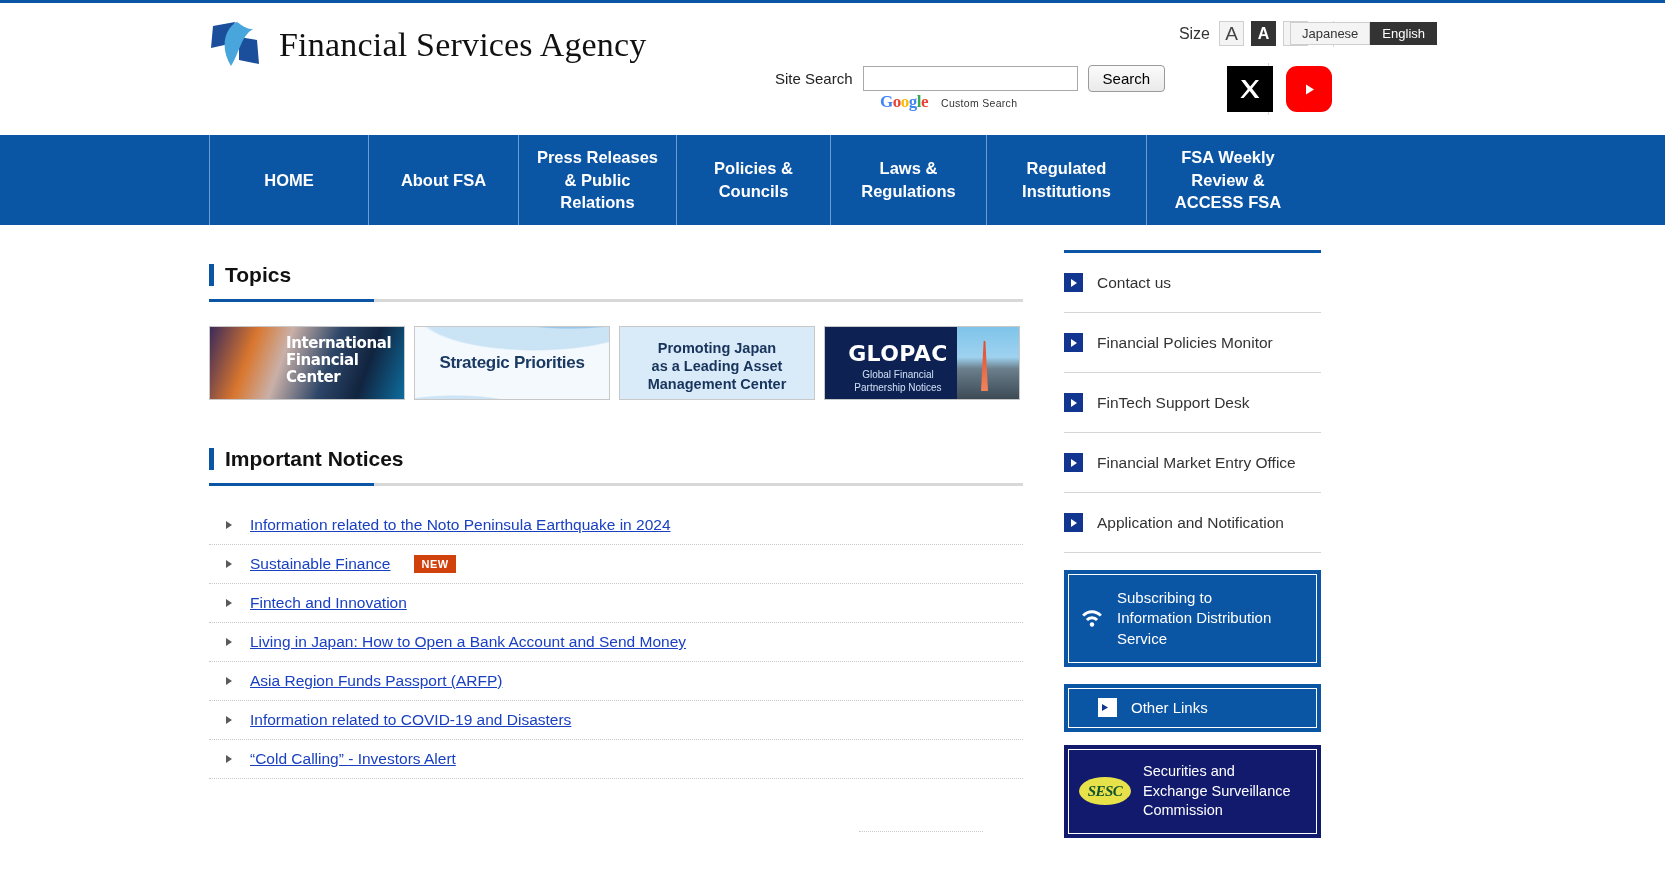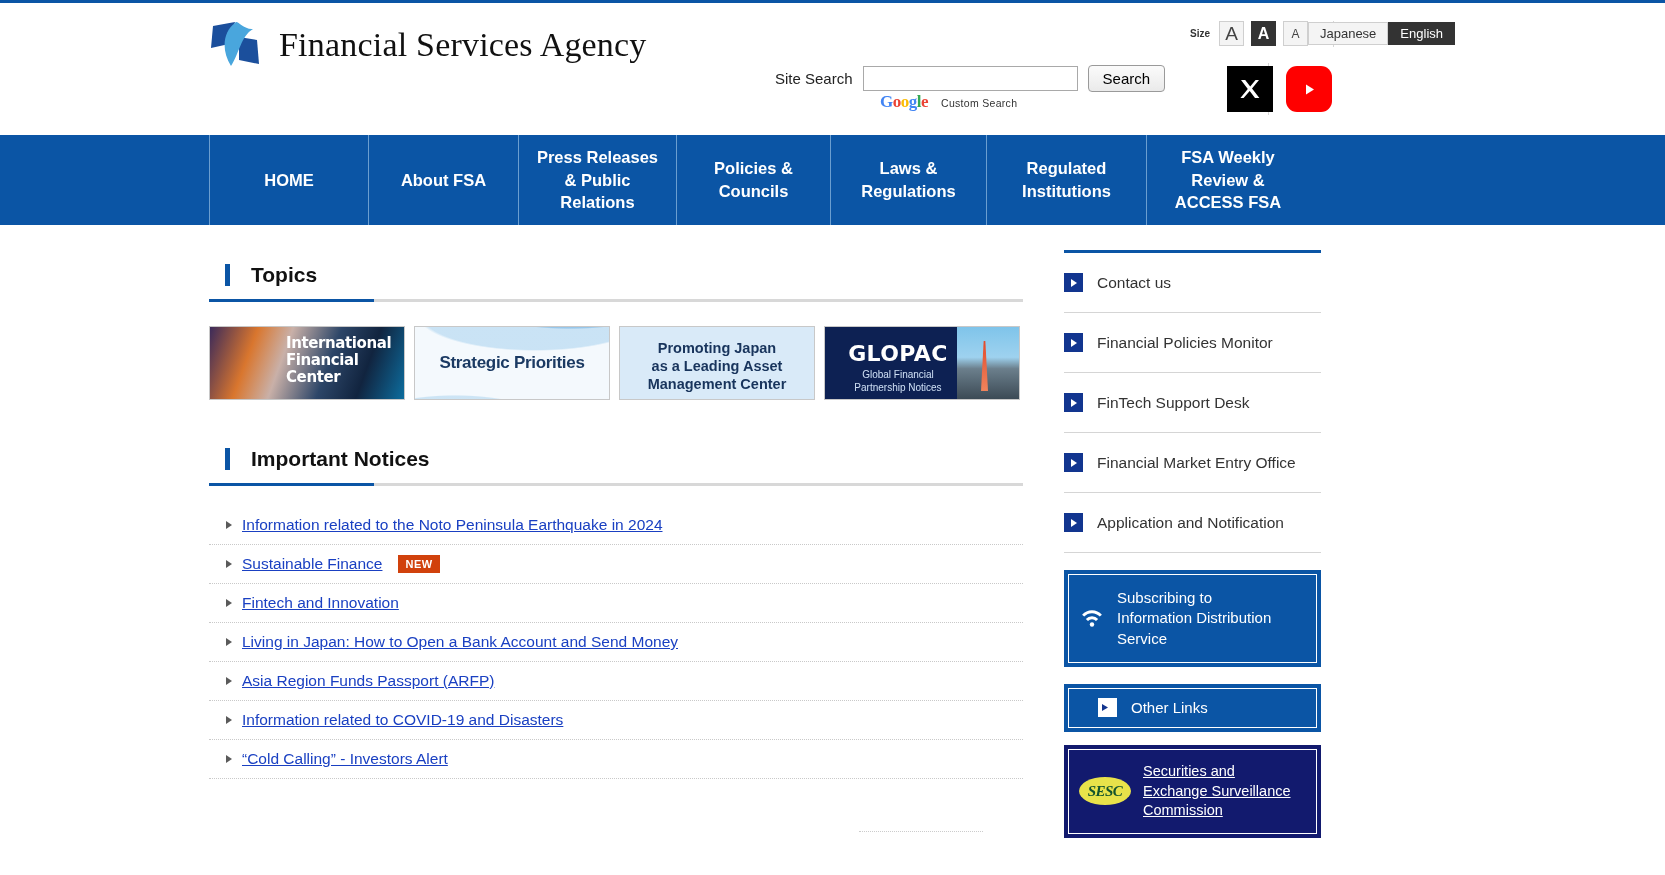--- a/index.html
+++ b/index.html
@@ -12,27 +12,27 @@
   .page { width: 1665px; height: 875px; position: relative; background:#fff; }
   .topline { height: 3px; background: #0b55a5; width: 100%; }
 
   
   .header { position: relative; height: 132px; background: #fff; }
   .logo { position: absolute; left: 209px; top: 17px; display: flex; align-items: center; gap: 10px; }
   .logo-mark { width: 60px; height: 50px; position: relative; }
   .logo-text { font-family: "Liberation Serif", serif; font-size: 34px; color: #111; letter-spacing: .2px; white-space: nowrap; }
 
   .size-row { position: absolute; right: 357px; top: 18px; display: flex; align-items: center; gap: 7px; }
-  .size-label { font-size: 10px; color: #333; font-weight: bold; margin-right: 2px; }
+  .size-label { font-size: 16px; color: #333; font-weight: normal; margin-right: 2px; }
   .size-btn { border: 1px solid #cfcfcf; background: #f4f4f4; color: #444; display: flex; align-items: center; justify-content: center; cursor: pointer; }
   .size-btn.big { width: 25px; height: 25px; font-size: 19px; }
   .size-btn.mid { width: 25px; height: 25px; font-size: 16px; background: #333; color: #fff; border-color: #333; font-weight: bold; }
   .size-btn.sml { width: 25px; height: 25px; font-size: 12px; }
 
-  .lang-row { position: absolute; right: 210px; top: 19px; display: flex; gap: 0px; align-items: center; }
+  .lang-row { position: absolute; right: 228px; top: 19px; display: flex; gap: 0px; align-items: center; }
   .lang-btn { height: 23px; padding: 0 11px; font-size: 13px; display: flex; align-items: center; border: 1px solid #cfcfcf; background: #f4f4f4; color: #333; cursor: pointer; }
   .lang-btn.active { background: #333; color: #fff; border-color: #333; }
   .divider-v { width: 1px; height: 26px; background: #d6d6d6; position: absolute; }
 
   .search-row { position: absolute; left: 775px; top: 62px; display: flex; align-items: center; gap: 10px; }
   .search-label { font-size: 15px; color: #222; }
   .search-input { width: 215px; height: 25px; border: 1px solid #a9a9a9; background: #fff; font-size: 13px; padding: 0 4px; }
   .search-btn { height: 27px; padding: 0 14px; border: 1px solid #9a9a9a; border-radius: 4px; background: linear-gradient(#fbfbfb,#eaeaea); font-size: 15px; color: #000; cursor: pointer; }
   .google-cse { position: absolute; left: 880px; top: 90px; display: flex; align-items: flex-end; gap: 13px; }
   .g-logo { font-family: "Liberation Serif", serif; font-size: 17px; font-weight: bold; line-height: 1; letter-spacing: -.5px; }
@@ -54,21 +54,21 @@
     border-left: 1px solid #6b9ed0; cursor: pointer; }
   .nav-item:last-of-type { border-right: 1px solid #6b9ed0; }
   .nav-w1 { width: 159px; } .nav-w2 { width: 150px; } .nav-w3 { width: 158px; }
   .nav-w4 { width: 154px; } .nav-w5 { width: 156px; } .nav-w6 { width: 160px; } .nav-w7 { width: 163px; }
 
   
   .main { display: flex; padding-left: 209px; padding-top: 25px; gap: 41px; }
   .col-left { width: 814px; }
   .col-right { width: 257px; }
 
-  .sec-head { display: flex; align-items: center; gap: 21px; margin-top: 13px; margin-left: 16px; }
+  .sec-head { display: flex; align-items: center; gap: 11px; margin-top: 13px; }
   .sec-bar { width: 5px; height: 22px; background: #0b55a5; }
   .sec-title { font-size: 21px; font-weight: bold; color: #111; }
   .sec-rule { height: 3px; background: linear-gradient(to right,#0b55a5 0, #0b55a5 165px, #d8d8d8 165px, #d8d8d8 100%); margin-top: 12px; }
 
   .banners { display: flex; gap: 9px; margin-top: 24px; }
   .banner { width: 196px; height: 74px; border: 1px solid #c8c8c8; position: relative; overflow: hidden; cursor: pointer; }
   .b1 { background: linear-gradient(110deg,#3b2a5a 0%,#d9762e 22%,#c9b0a8 38%,#2d4668 60%,#11243f 78%,#0d6d9e 100%); }
   .b1 .cap { position: absolute; right: 6px; top: 8px; color: #fff; font-size: 15px; font-weight: bold; line-height: 1.12; text-align: left; width: 112px;
       font-family: "DejaVu Sans", sans-serif; letter-spacing: -.4px; }
   .b2 { background: #f4f9fd; }
@@ -82,21 +82,21 @@
   .b4 { background: #0d2153; }
   .b4 .photo { position: absolute; right: 0; top: 0; width: 62px; height: 100%;
       background: linear-gradient(#7fc4ea 0%, #9ed2ef 42%, #6b7f8c 58%, #3c4a55 100%); }
   .b4 .photo:after { content:""; position:absolute; left:24px; top:14px; width:7px; height:50px;
       background: linear-gradient(#e24a2c,#f0845c); clip-path: polygon(38% 0,62% 0,100% 100%,0 100%); }
   .b4 .cap { position: absolute; left: 10px; top: 16px; width: 126px; text-align: center; }
   .b4 .cap .t1 { color: #fff; font-size: 22px; font-weight: bold; letter-spacing: .4px; line-height: 1; font-family: "DejaVu Sans", sans-serif; }
   .b4 .cap .t2 { color: #cfe0f5; font-size: 10px; line-height: 1.25; margin-top: 4px; }
 
   .notices { margin-top: 20px; }
-  .notice-row { display: flex; align-items: center; gap: 10px; height: 39px;
+  .notice-row { display: flex; align-items: center; gap: 18px; height: 39px;
       border-bottom: 1px dotted #c9c9c9; padding-left: 17px; }
   .tri { width: 0; height: 0; border-left: 6px solid #5a5a5a; border-top: 4px solid transparent; border-bottom: 4px solid transparent; flex: none; }
   .notice-link { color: #1a40c2; font-size: 15.5px; text-decoration: underline; cursor: pointer; }
   .badge-new { background: #d1410c; color: #fff; font-size: 11px; font-weight: bold; letter-spacing: .5px; padding: 3px 7px; margin-left: 6px; }
 
   .bottom-dots { margin-top: 52px; margin-left: 650px; width: 124px; border-top: 1px dotted #cccccc; }
 
   
   .side-top-rule { height: 3px; background: #0b55a5; }
   .side-item { display: flex; align-items: center; gap: 14px; height: 60px; border-bottom: 1px solid #d5d5d5; cursor: pointer; }
@@ -107,21 +107,21 @@
   .side-box { background: #0b55a5; border: 1px solid #0b55a5; padding: 3px; margin-top: 17px; cursor: pointer; }
   .side-box-in { border: 1px solid #fff; display: flex; align-items: center; gap: 14px; padding: 13px 12px; }
   .side-box-in .txt { color: #fff; font-size: 15px; line-height: 1.35; }
   .rss-ic { width: 22px; height: 19px; flex: none; position: relative; }
   .side-box.compact .side-box-in { padding: 9px 29px; }
   .sesc-box { background: #121a6e; border: 1px solid #121a6e; padding: 3px; margin-top: 13px; cursor: pointer; }
   .sesc-in { border: 1px solid #fff; display: flex; align-items: center; gap: 12px; padding: 12px 10px; }
   .sesc-logo { width: 52px; height: 28px; border-radius: 50%; background: #e8e24a; color: #14532d;
       display: flex; align-items: center; justify-content: center; flex: none;
       font-family: "Liberation Serif", serif; font-weight: bold; font-style: italic; font-size: 15px; letter-spacing: -.5px; }
-  .sesc-txt { color: #fff; font-size: 14.5px; line-height: 1.35; text-decoration: underline; }
+  .sesc-txt { color: #fff; font-size: 14.5px; line-height: 1.35; }
 </style>
 </head>
 <body>
 
 <div class="page">
   <div class="topline"></div>
 
   <div class="header">
 
     <div class="logo">

